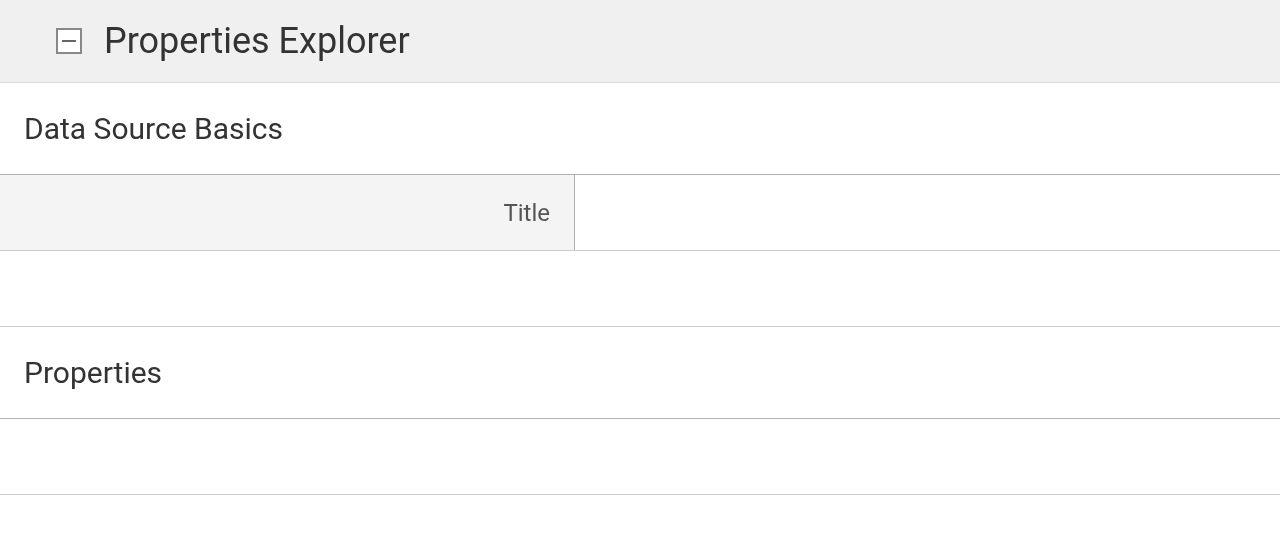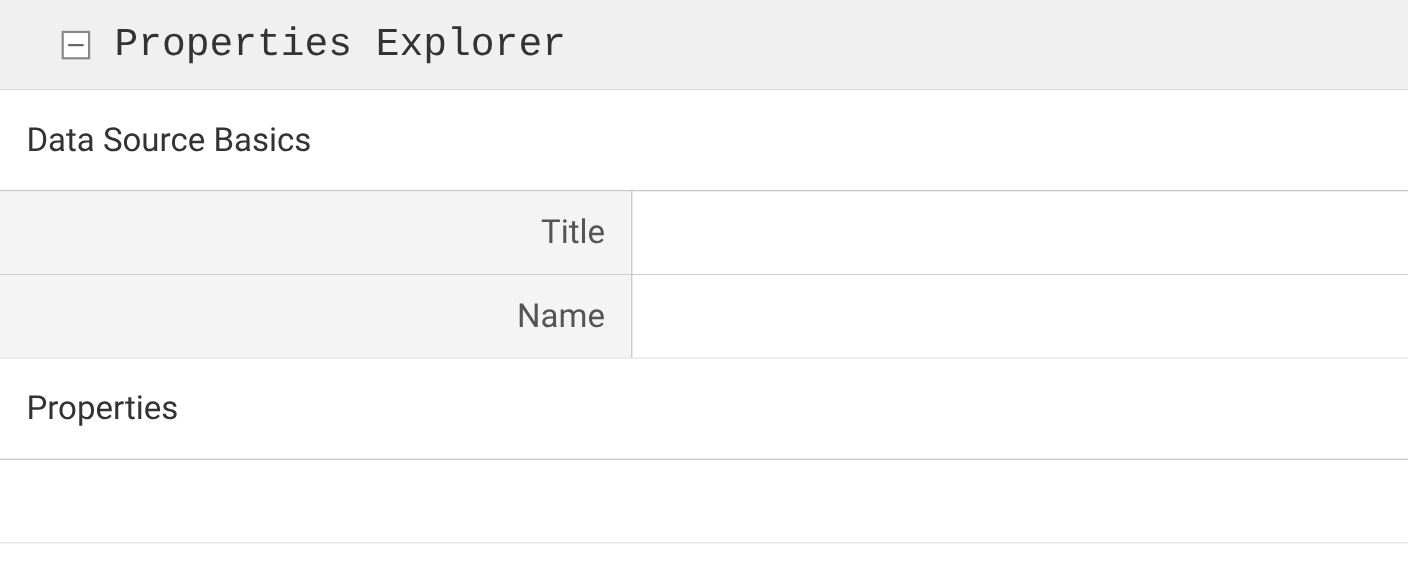--- a/index.html
+++ b/index.html
@@ -33,21 +33,20 @@
     }
     .collapse-toggle .minus {
       width: 14px;
       height: 2px;
       background: #666666;
     }
     .panel-title {
       font-size: 36px;
       font-weight: 400;
       color: #333333;
-      font-family: Liberation Mono, monospace;
     }
     .section-heading {
       font-size: 30px;
       font-weight: 400;
       color: #333333;
       padding: 28px 24px;
       background: #ffffff;
       border-bottom: 1px solid #b0b0b0;
     }
     .form-row {
@@ -56,21 +55,21 @@
       min-height: 76px;
     }
     .form-label-cell {
       width: 575px;
       background: #f4f4f4;
       display: flex;
       align-items: center;
       justify-content: flex-end;
       padding: 0 24px;
       border-right: 1px solid #b0b0b0;
-      font-size: 30px;
+      font-size: 24px;
       color: #555555;
       font-weight: 400;
     }
     .form-input-cell {
       flex: 1;
       background: #ffffff;
       display: flex;
       align-items: center;
     }
     .form-input {
@@ -97,21 +96,20 @@
 <div class="section-heading">Data Source Basics</div>
 
 <div class="form-row">
   <div class="form-label-cell">Title</div>
   <div class="form-input-cell">
     <input type="text" class="form-input" value="" style="">
   </div>
 </div>
 
 <div class="form-row">
-  <div class="form-label-cell">Name</div>
   <div class="form-input-cell">
     <input type="text" class="form-input" value="" style="">
   </div>
 </div>
 
 <div class="section-heading">Properties</div>
 
 <div class="form-row">
   <div class="form-input-cell">
     <input type="text" class="form-input" value="" style="">

